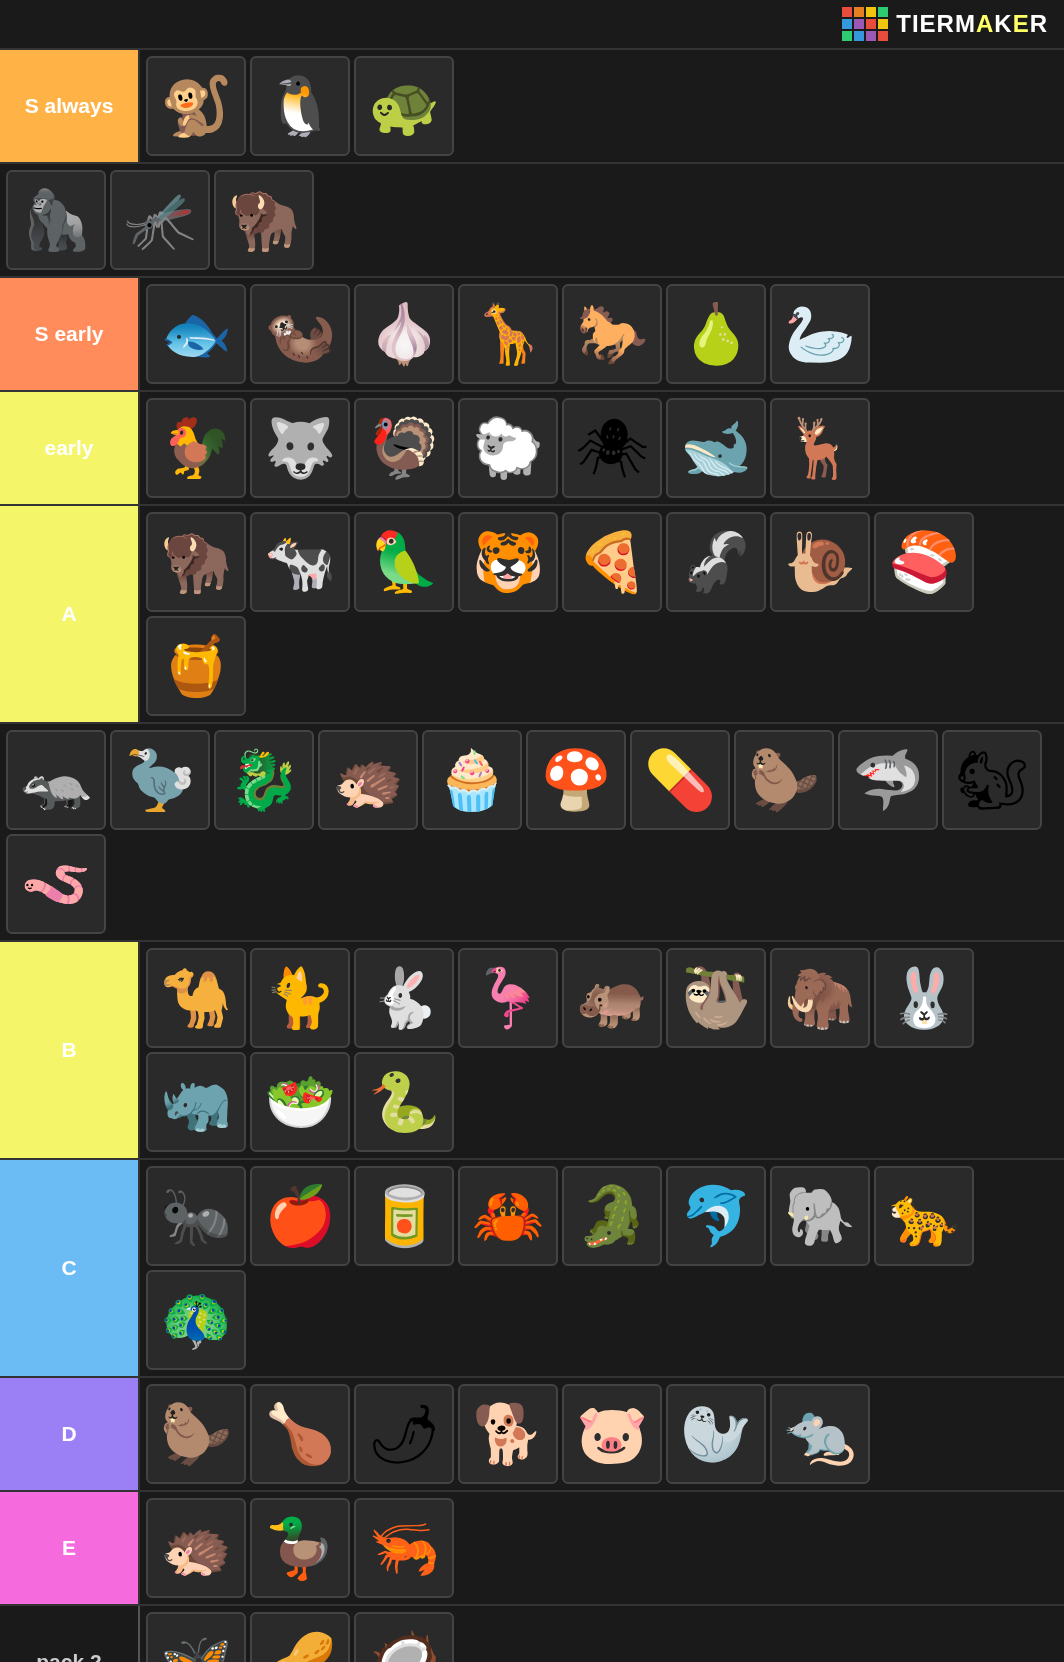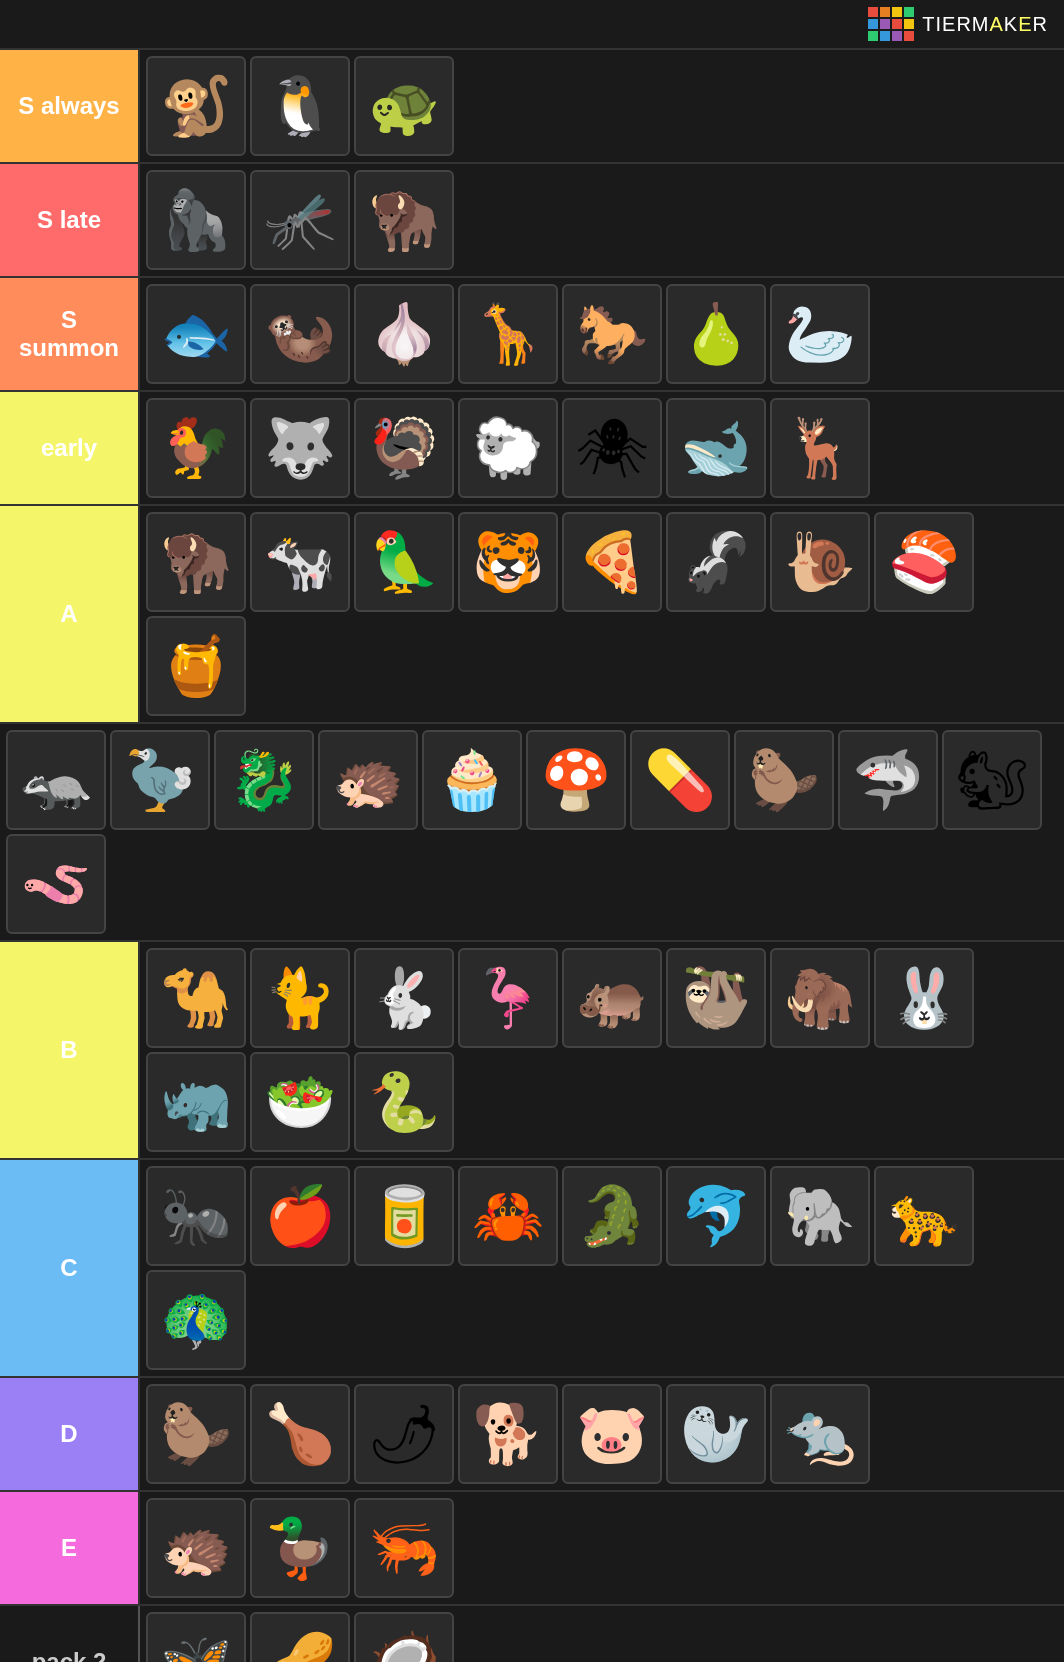--- a/index.html
+++ b/index.html
@@ -13,21 +13,21 @@
       display: flex;
       border-bottom: 2px solid #333;
       min-height: 110px;
     }
     .tier-label {
       width: 140px;
       min-width: 140px;
       display: flex;
       align-items: center;
       justify-content: center;
-      font-size: 24px;
+      font-size: 21px;
       font-weight: bold;
       color: #fff;
       text-align: center;
       padding: 11px;
       border-right: 2px solid #333;
       word-break: break-word;
     }
     .tier-items {
       flex: 1;
       display: flex;
@@ -67,22 +67,22 @@
       display: grid;
       grid-template-columns: repeat(4, 10px);
       grid-template-rows: repeat(3, 10px);
       gap: 2px;
     }
     .logo-cell {
       width: 10px;
       height: 10px;
     }
     .logo-text {
-      font-size: 20px;
-      font-weight: normal;
+      font-size: 24px;
+      font-weight: bold;
       color: #fff;
       letter-spacing: 1px;
       text-transform: uppercase;
     }
 
     
     .color-s-always { background-color: #ffb347; }
     .color-s-late   { background-color: #ff6b6b; }
     .color-s-early  { background-color: #ff8c5a; }
     .color-summon   { background-color: #f5f569; }
@@ -123,29 +123,28 @@
 <div id="tier-container">
     <div class="tier-row">
       <div class="tier-label color-s-always">S always</div>
       <div class="tier-items">
         <div class="item">🐒</div>
         <div class="item">🐧</div>
         <div class="item">🐢</div>
       </div>
     </div>
     <div class="tier-row">
-      <div class="tier-label color-s-late">S late</div>
       <div class="tier-items">
         <div class="item">🦍</div>
         <div class="item">🦟</div>
         <div class="item">🦬</div>
       </div>
     </div>
     <div class="tier-row">
-      <div class="tier-label color-s-early">S summon</div>
+      <div class="tier-label color-s-early">S early</div>
       <div class="tier-items">
         <div class="item">🐟</div>
         <div class="item">🦦</div>
         <div class="item">🧄</div>
         <div class="item">🦒</div>
         <div class="item">🐎</div>
         <div class="item">🍐</div>
         <div class="item">🦢</div>
       </div>
     </div>

